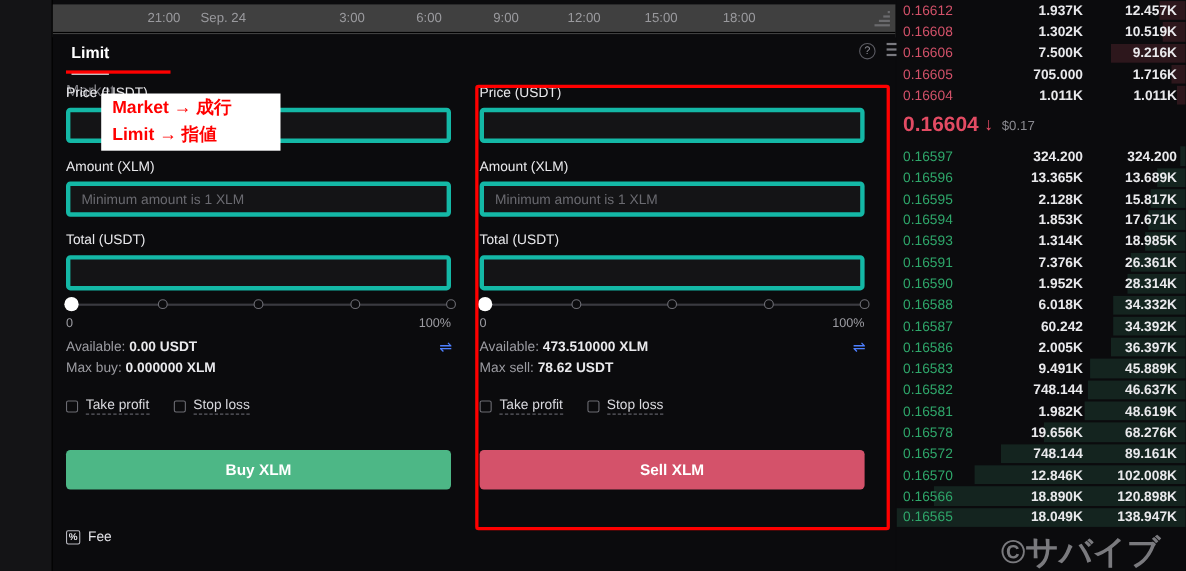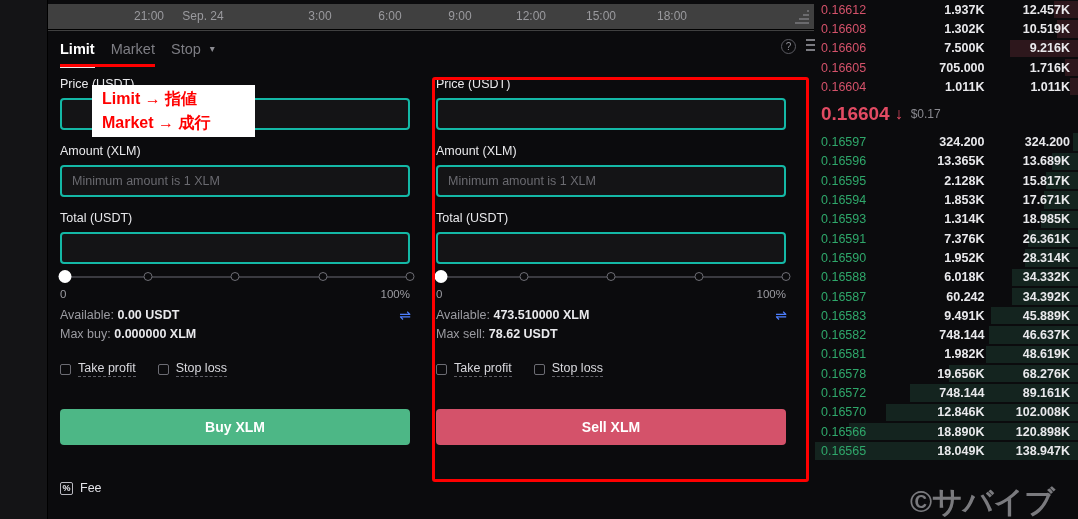--- a/index.html
+++ b/index.html
@@ -49,21 +49,21 @@
   .resize-grip i:nth-child(3){ bottom: 8px; width: 6px; }
   .resize-grip i:nth-child(4){ bottom: 12px; width: 2px; }
 
   
   .trade-panel {
     position: absolute; left: 48px; top: 31px; width: 766px; height: 488px;
     background: #0b0b0d;
   }
 
   
-  .tabs { position: absolute; left: 12px; top: 10px; display: flex; align-items: center; gap: 16px; }
+  .tabs { position: absolute; left: 12px; top: 10px; display: flex; align-items: center; gap: 16px; flex-direction: column; }
   .tab { font-size: 14.5px; color: #7e7e84; cursor: pointer; position: relative; padding-bottom: 2px; }
   .tab.active { color: #fff; font-weight: 700; }
   .tab.active::after {
     content:""; position:absolute; left:0; right:0; bottom:-9px; height:2px; background:#e8e8ea;
   }
   .tab .chev { display:inline-block; margin-left:5px; font-size: 10px; color:#8c8c92; vertical-align: 2px; }
 
   .tabs-underline-anno {
     position: absolute; left: 60px; top: 64px; width: 95px; height: 2.5px;
     background: #ff0000;
@@ -85,21 +85,21 @@
   .forms { position: absolute; left: 0; top: 46px; width: 766px; }
   .form-col { position: absolute; top: 0; width: 350px; }
   .form-col.buy  { left: 12px; }
   .form-col.sell { left: 388px; }
 
   .field-label {
     font-size: 12.5px; color: #e9e9ec; margin-bottom: 7px; font-weight: 400;
   }
   .input-box {
     width: 350px; height: 32px; background: #141416;
-    border: 2px solid #14b8a6; border-radius: 4px;
+    border: 4px solid #14b8a6; border-radius: 4px;
     display: flex; align-items: center; padding: 0 10px;
     font-size: 12.5px; color: #6a6a70; cursor: text;
   }
   .field { margin-bottom: 14px; }
   .field.total { margin-bottom: 6px; }
 
   
   .slider { position: relative; width: 350px; height: 14px; margin-top: 6px; }
   .slider .rail {
     position:absolute; left:4px; right:4px; top: 6px; height: 2px; background:#3a3a40;
@@ -359,22 +359,22 @@
 
     <div class="fee-row">
       <div class="fee-icon">%</div>
       <div class="fee-label">Fee</div>
     </div>
   </div>
 
   <div class="tabs-underline-anno"></div>
   <div class="anno-rect"></div>
   <div class="anno-callout">
+    <div>Market → 成行</div>
     <div>Limit → 指値</div>
-    <div>Market → 成行</div>
   </div>
 
   <div class="orderbook">
     <div id="ob-asks">
         <div class="ob-row ask">
           <div class="depth" style="width: 9%;"></div>
           <div class="ob-px">0.16612</div>
           <div class="ob-amt">1.937K</div>
           <div class="ob-tot">12.457K</div>
         </div>
@@ -457,20 +457,26 @@
           <div class="ob-amt">6.018K</div>
           <div class="ob-tot">34.332K</div>
         </div>
         <div class="ob-row bid">
           <div class="depth" style="width: 25%;"></div>
           <div class="ob-px">0.16587</div>
           <div class="ob-amt">60.242</div>
           <div class="ob-tot">34.392K</div>
         </div>
         <div class="ob-row bid">
+          <div class="depth" style="width: 26%;"></div>
+          <div class="ob-px">0.16586</div>
+          <div class="ob-amt">2.005K</div>
+          <div class="ob-tot">36.397K</div>
+        </div>
+        <div class="ob-row bid">
           <div class="depth" style="width: 33%;"></div>
           <div class="ob-px">0.16583</div>
           <div class="ob-amt">9.491K</div>
           <div class="ob-tot">45.889K</div>
         </div>
         <div class="ob-row bid">
           <div class="depth" style="width: 34%;"></div>
           <div class="ob-px">0.16582</div>
           <div class="ob-amt">748.144</div>
           <div class="ob-tot">46.637K</div>

